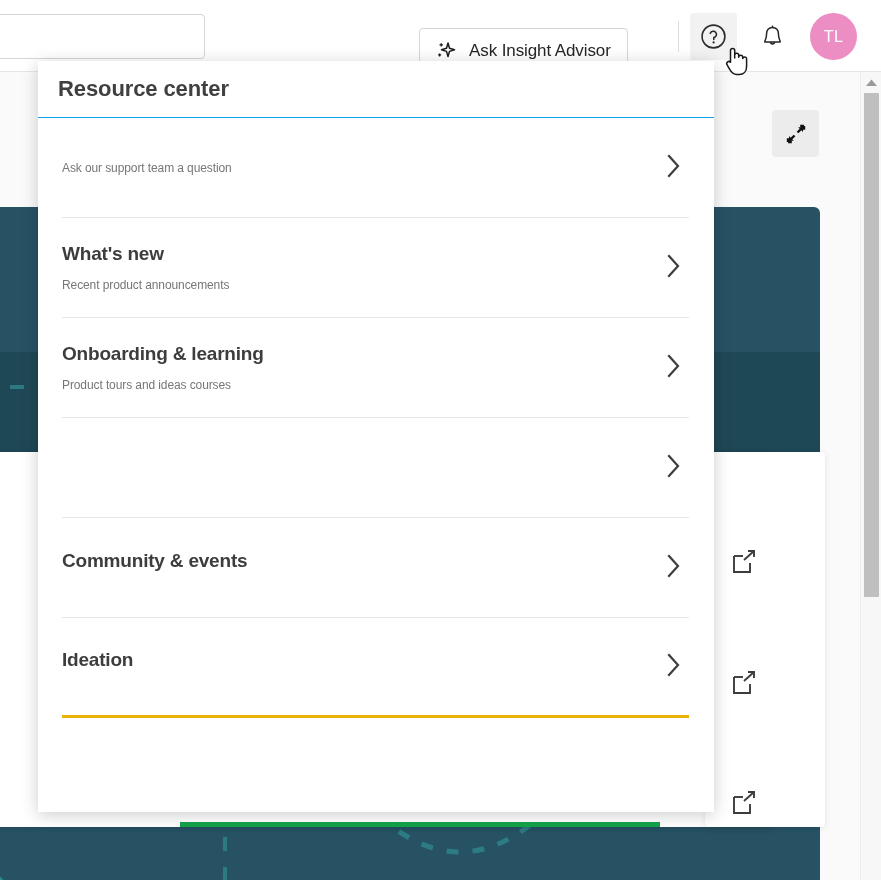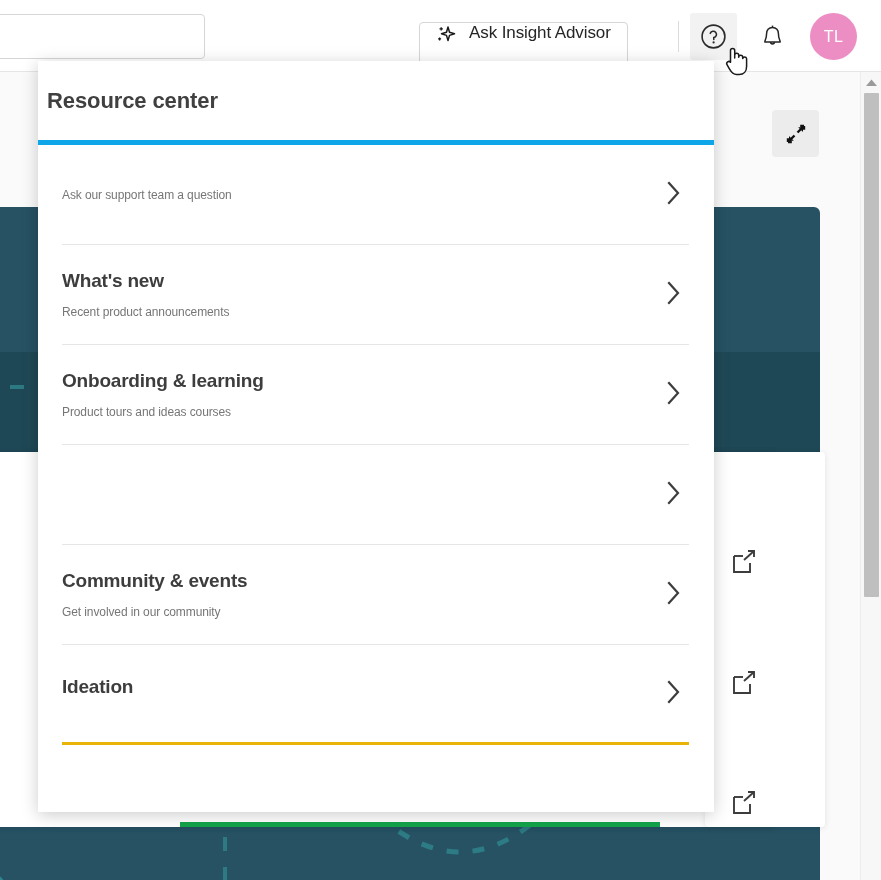--- a/index.html
+++ b/index.html
@@ -46,25 +46,25 @@
     width: 295px;
     height: 45px;
     background: #ffffff;
     border: 1px solid #d6d6d6;
     border-radius: 4px;
   }
 
   .ask-insight-btn {
     position: absolute;
     left: 419px;
-    top: 22px;
+    top: 28px;
     height: 45px;
     padding: 0 16px 0 14px;
     display: flex;
-    align-items: flex-start;
+    align-items: center;
     gap: 11px;
     background: #ffffff;
     border: 1px solid #d6d6d6;
     border-radius: 4px;
     cursor: pointer;
   }
   .ask-insight-btn .label {
     font-size: 17px;
     color: #262626;
     white-space: nowrap;
@@ -252,25 +252,25 @@
     top: 61px;
     width: 676px;
     height: 751px;
     background: #ffffff;
     box-shadow: 0 3px 16px rgba(0,0,0,0.20);
     z-index: 60;
     overflow: hidden;
   }
 
   .rp-header {
-    height: 84px;
+    height: 57px;
     display: flex;
     align-items: center;
-    padding-left: 9px;
-    border-bottom: 5px solid #0ea5e9;
+    padding-left: 20px;
+    border-bottom: 1px solid #0ea5e9;
   }
   .rp-header .title {
     font-size: 22px;
     font-weight: bold;
     color: #404040;
     letter-spacing: -0.1px;
   }
 
   .rp-list { padding: 0; }
 
@@ -445,21 +445,20 @@
               <path d="M4 3 L13 13 L4 23" stroke="#3d3d3d" stroke-width="2.2" fill="none" stroke-linecap="square"></path>
             </svg></span>
         </div>
         <div class="rp-item">
           <span class="chev"><svg width="17" height="26" viewBox="0 0 17 26">
               <path d="M4 3 L13 13 L4 23" stroke="#3d3d3d" stroke-width="2.2" fill="none" stroke-linecap="square"></path>
             </svg></span>
         </div>
         <div class="rp-item">
           <div class="it-title">Community &amp; events</div>
-          <div class="it-sub">Get involved in our community</div>
           <span class="chev"><svg width="17" height="26" viewBox="0 0 17 26">
               <path d="M4 3 L13 13 L4 23" stroke="#3d3d3d" stroke-width="2.2" fill="none" stroke-linecap="square"></path>
             </svg></span>
         </div>
         <div class="rp-item">
           <div class="it-title">Ideation</div>
           <span class="chev"><svg width="17" height="26" viewBox="0 0 17 26">
               <path d="M4 3 L13 13 L4 23" stroke="#3d3d3d" stroke-width="2.2" fill="none" stroke-linecap="square"></path>
             </svg></span>
         </div>

